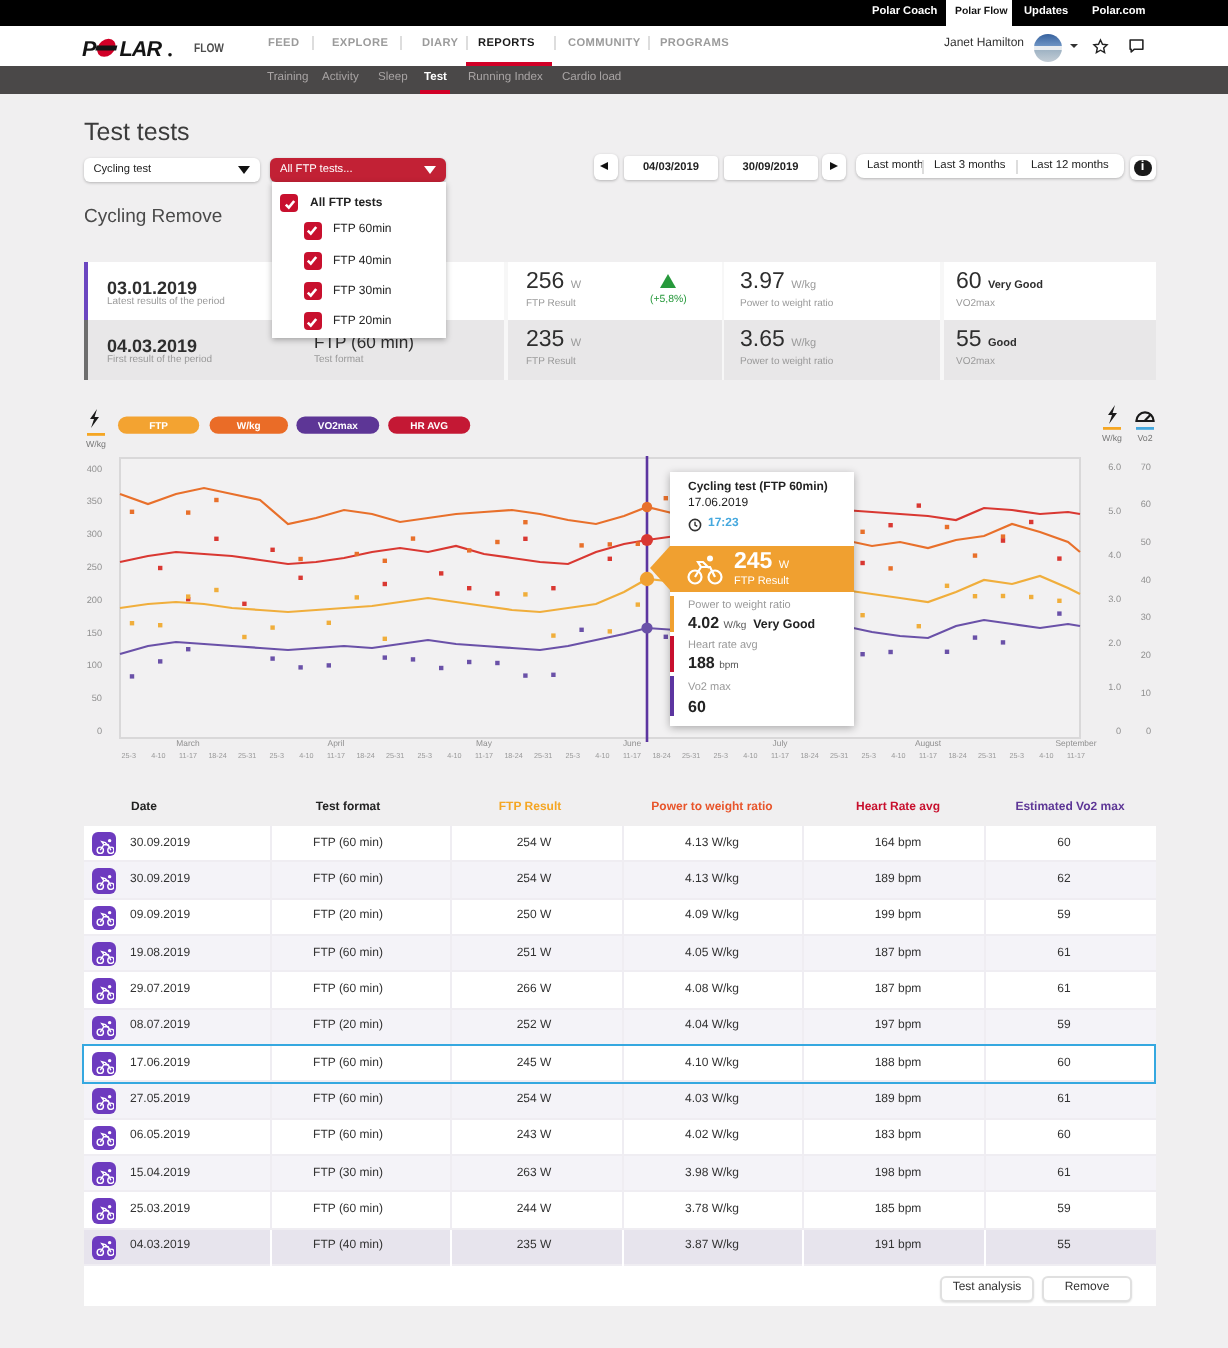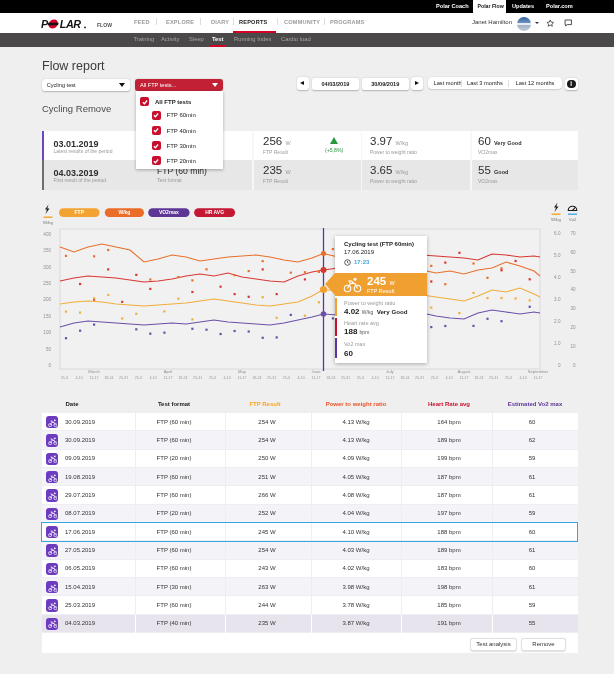--- a/index.html
+++ b/index.html
@@ -65,21 +65,21 @@
 
 <div class="abs" style="left:0;top:32.5px;width:614px;height:14.5px;background:#4a4848;"></div>
 <div class="abs" style="left:133.5px;top:36.3px;font-size:5.8px;color:#a8a4a4;">Training</div>
 <div class="abs" style="left:161px;top:36.3px;font-size:5.8px;color:#a8a4a4;">Activity</div>
 <div class="abs" style="left:189px;top:36.3px;font-size:5.8px;color:#a8a4a4;">Sleep</div>
 <div class="abs" style="left:212px;top:36.3px;font-size:5.8px;color:#fff;font-weight:bold;">Test</div>
 <div class="abs" style="left:209.5px;top:44.5px;width:15.5px;height:2px;background:#d10027;"></div>
 <div class="abs" style="left:234px;top:36.3px;font-size:5.8px;color:#a8a4a4;">Running Index</div>
 <div class="abs" style="left:281px;top:36.3px;font-size:5.8px;color:#a8a4a4;">Cardio load</div>
 
-<div class="abs" style="left:42px;top:58.5px;font-size:12.5px;color:#3c3c3c;">Flow report</div>
+<div class="abs" style="left:42px;top:58.5px;font-size:12.5px;color:#3c3c3c;">Test tests</div>
 <div class="abs" style="left:41.7px;top:79.4px;width:88px;height:11.5px;background:#fff;border-radius:3px;box-shadow:0 0.5px 1.5px rgba(0,0,0,0.25);">
   <div style="position:absolute;left:5px;top:2.8px;font-size:5.6px;color:#222;">Cycling test</div>
   <div style="position:absolute;right:5px;top:4px;width:0;height:0;border-left:3.5px solid transparent;border-right:3.5px solid transparent;border-top:4px solid #111;"></div>
 </div>
 <div class="abs" style="left:135px;top:79.4px;width:88px;height:11.5px;background:#c22135;border-radius:3px;box-shadow:0 0.5px 1.5px rgba(0,0,0,0.25);">
   <div style="position:absolute;left:5px;top:2.8px;font-size:5.6px;color:#fff;">All FTP tests...</div>
   <div style="position:absolute;right:5px;top:4px;width:0;height:0;border-left:3.5px solid transparent;border-right:3.5px solid transparent;border-top:4px solid #fff;"></div>
 </div>
 <div class="abs" style="left:296.5px;top:77px;width:12.5px;height:13px;background:#fff;border-radius:3px;box-shadow:0 0.5px 1.5px rgba(0,0,0,0.25);">
   <div style="position:absolute;left:3.5px;top:4px;width:0;height:0;border-top:2.8px solid transparent;border-bottom:2.8px solid transparent;border-right:4.5px solid #111;"></div>

